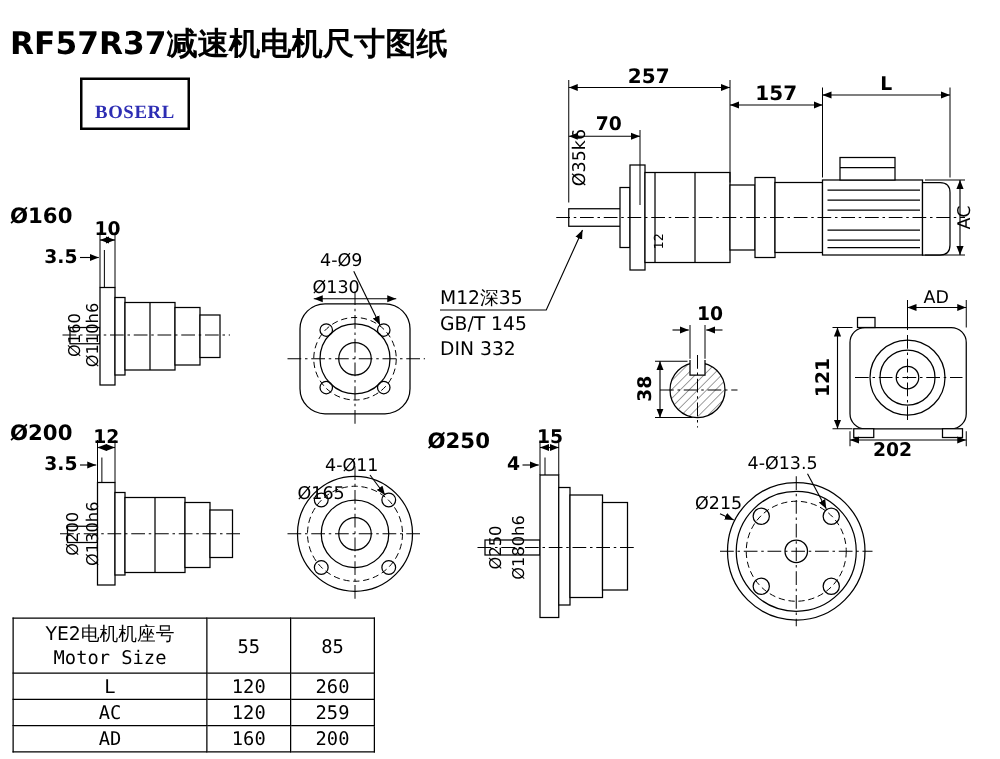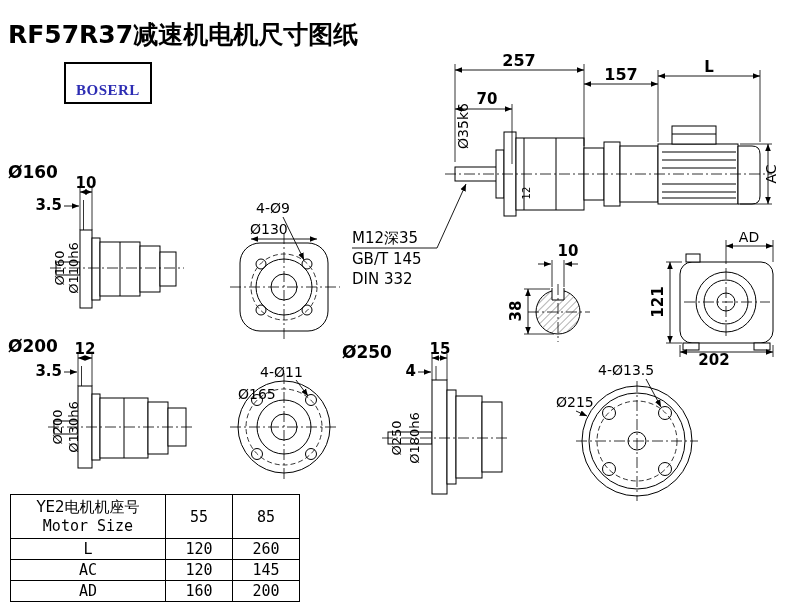--- a/index.html
+++ b/index.html
@@ -277,21 +277,21 @@
       <td class="val">85</td>
     </tr>
     <tr class="datarow">
       <td class="lab">L</td>
       <td class="val">120</td>
       <td class="val">260</td>
     </tr>
     <tr class="datarow">
       <td class="lab">AC</td>
       <td class="val">120</td>
-      <td class="val">145</td>
+      <td class="val">259</td>
     </tr>
     <tr class="datarow">
       <td class="lab">AD</td>
       <td class="val">160</td>
       <td class="val">200</td>
     </tr>
   </tbody>
     </table>
 
 </div>

